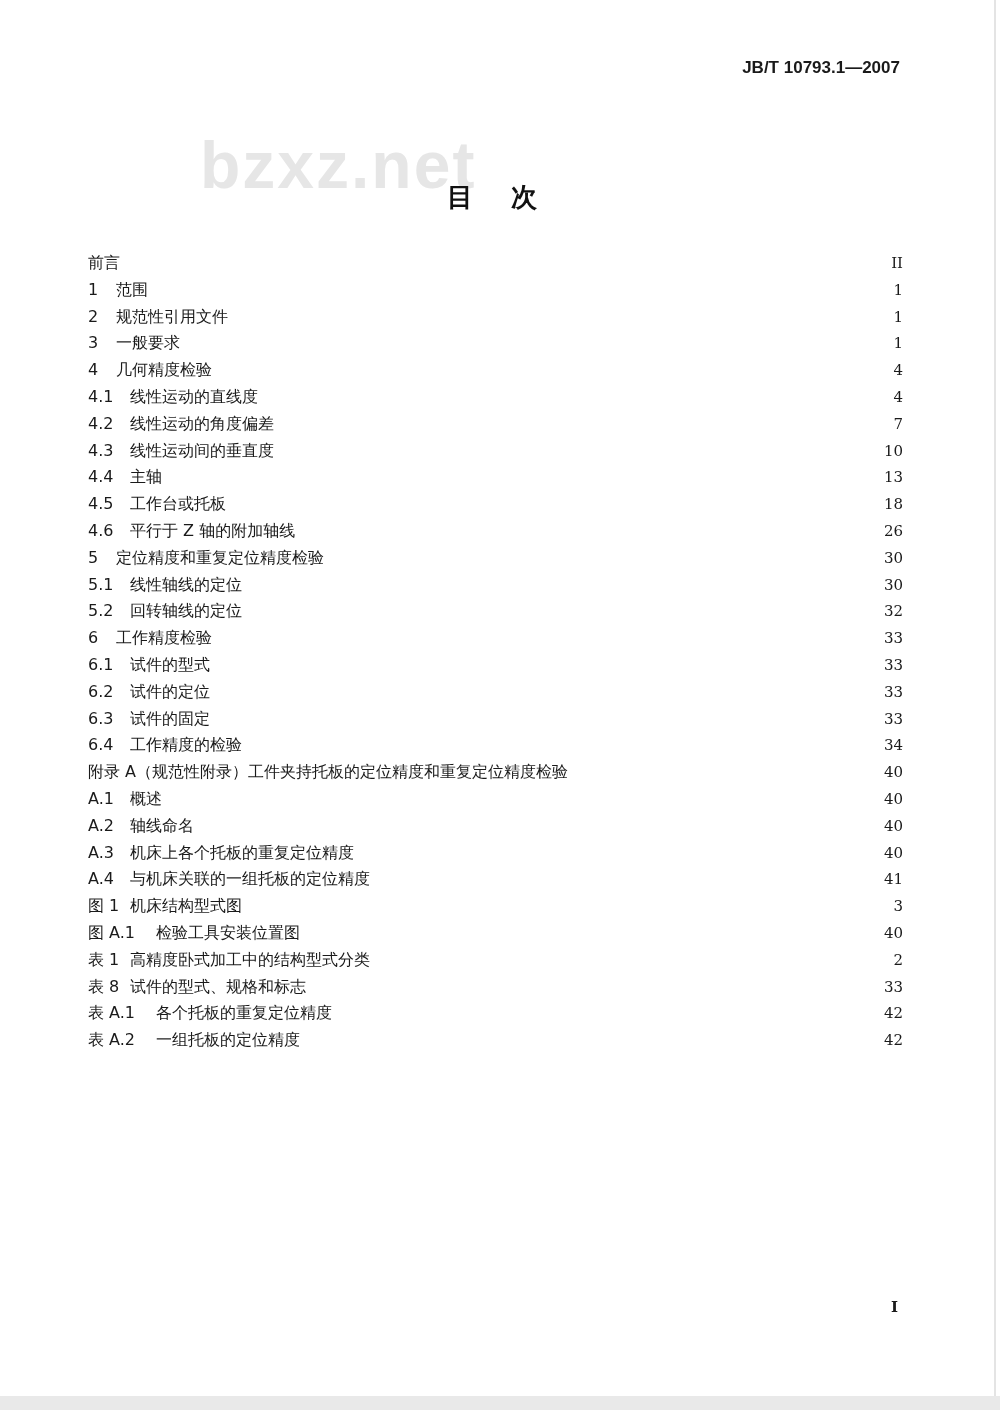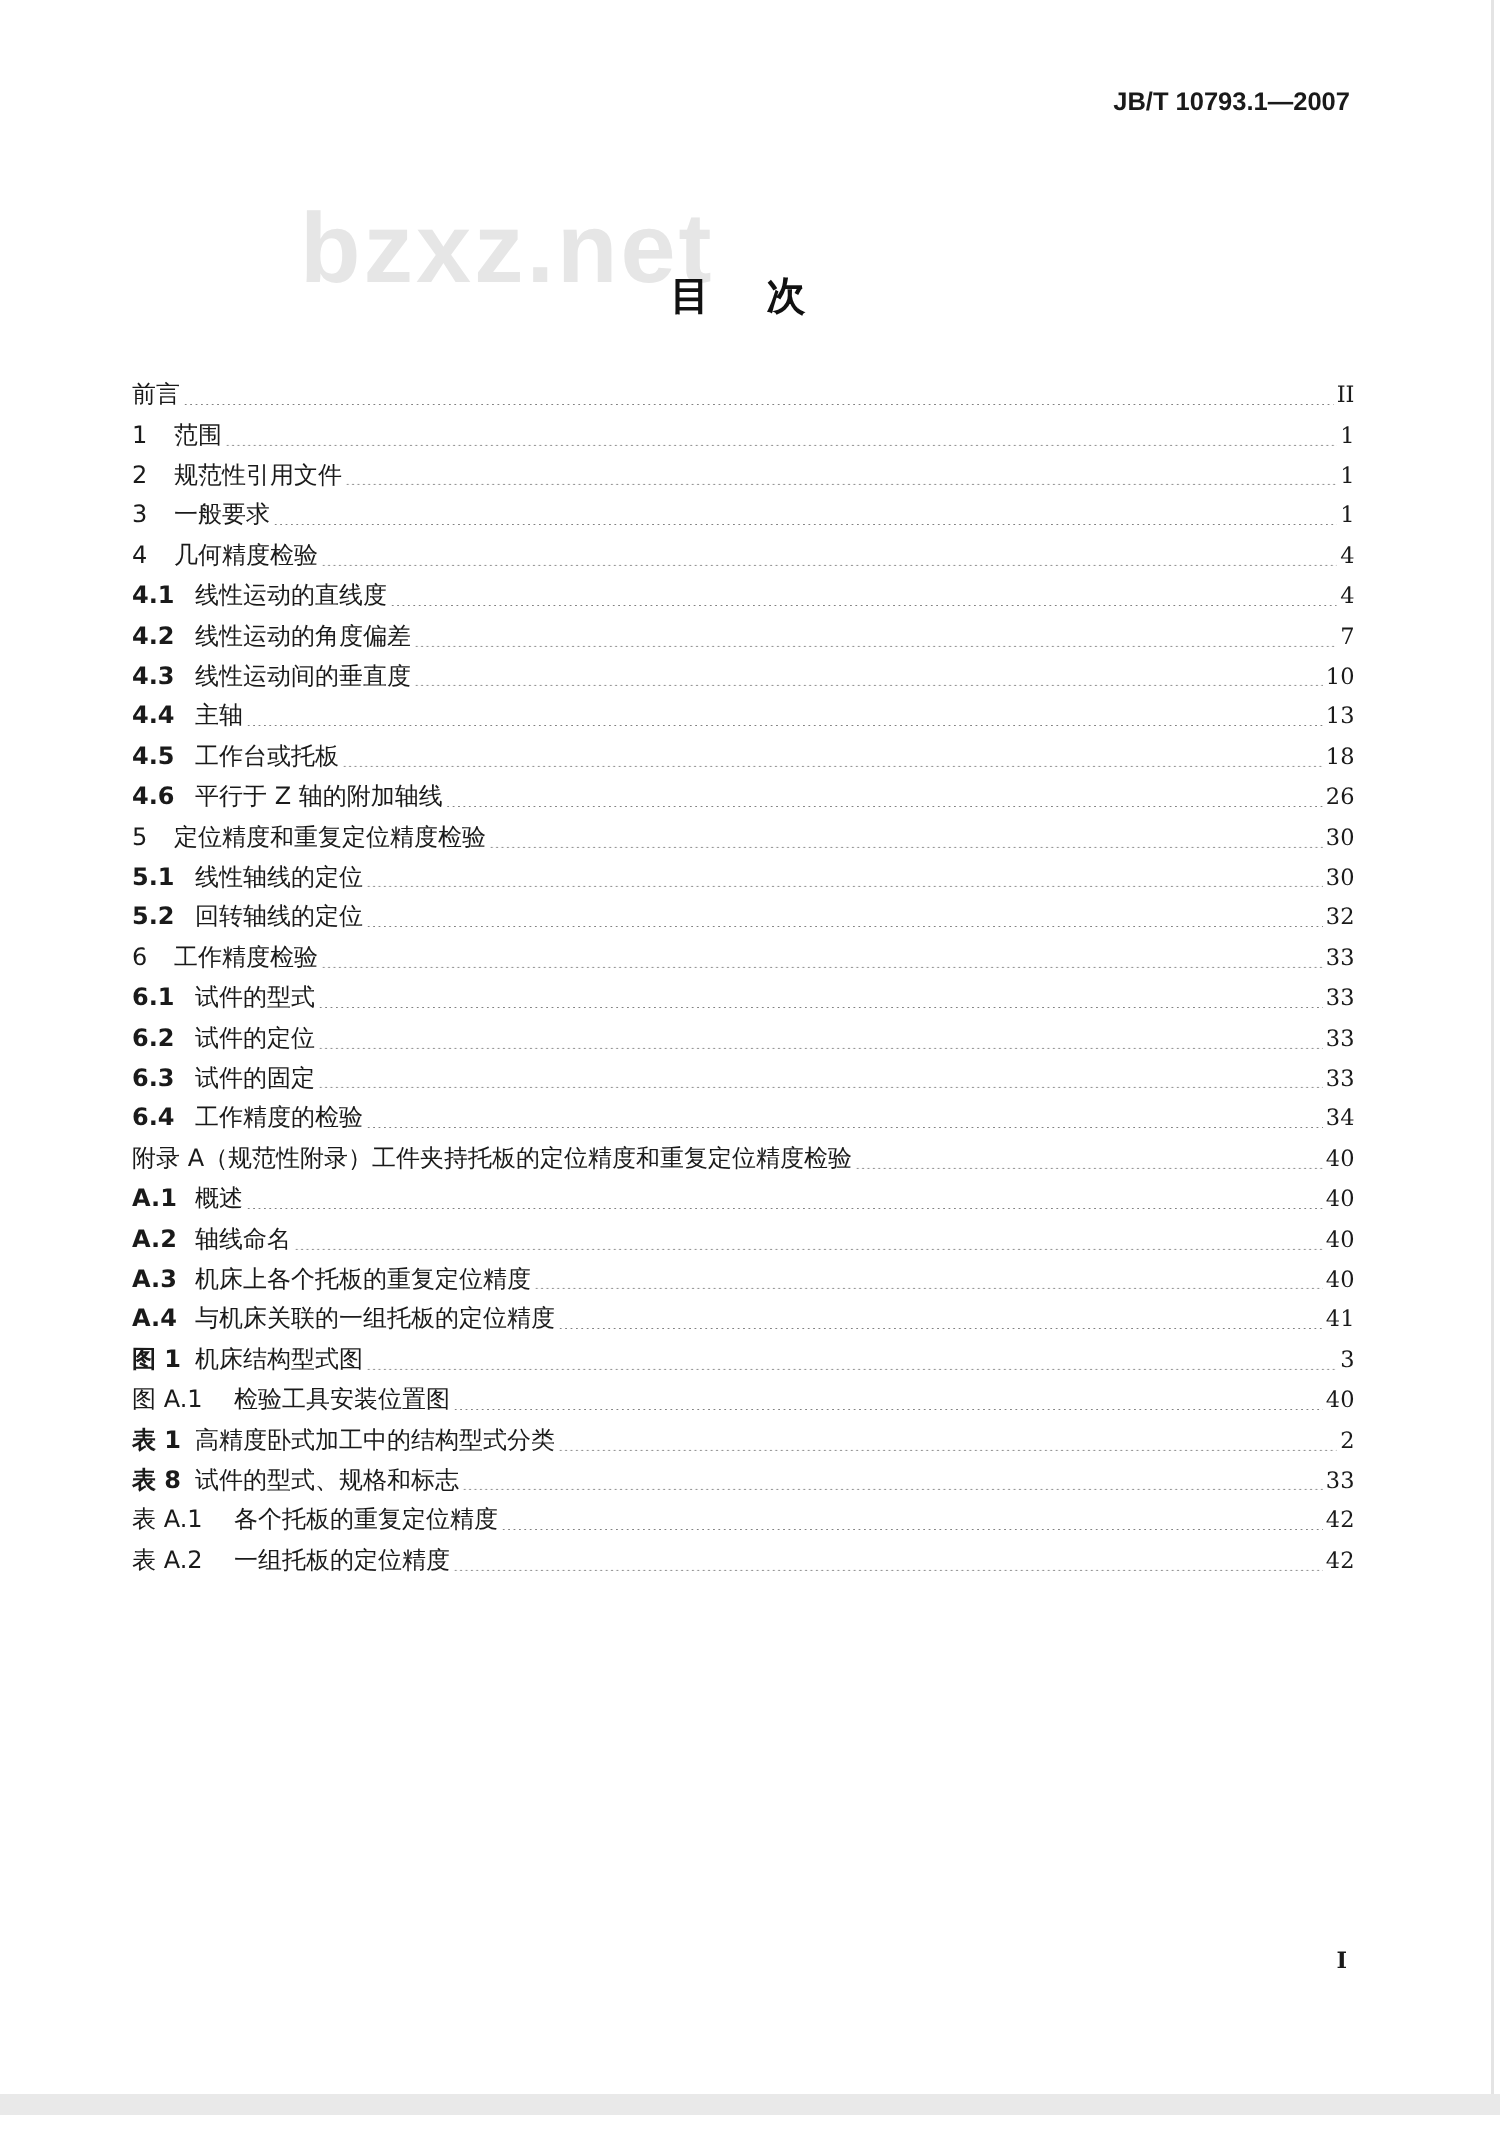--- a/index.html
+++ b/index.html
@@ -30,21 +30,21 @@
   }
   .toc {
     position: absolute; left: 88px; top: 250px; width: 815px;
   }
   .toc-row {
     display: flex; align-items: flex-end; height: 26.8px; font-size: 16px; line-height: 26.8px;
     font-family: "DejaVu Sans", sans-serif;
   }
   .toc-row .num { white-space: pre; }
   .toc-row .num.w1 { width: 28px; }
-  .toc-row .num.w2 { width: 42px; font-weight: bold; }
+  .toc-row .num.w2 { width: 42px; }
   .toc-row .num.w3 { width: 68px; }
   .toc-row .label { white-space: nowrap; }
   .toc-row .leader {
     flex: 1; margin: 0 2px; height: 1px; align-self: flex-end; margin-bottom: 7px;
     background-image: radial-gradient(circle, #333 0.9px, transparent 1px);
     background-size: 3.6px 3px; background-repeat: repeat-x;
   }
   .toc-row .page-no {
     font-family: "DejaVu Serif", "Liberation Serif", serif; font-size: 15px; text-align: right; min-width: 10px;
   }

